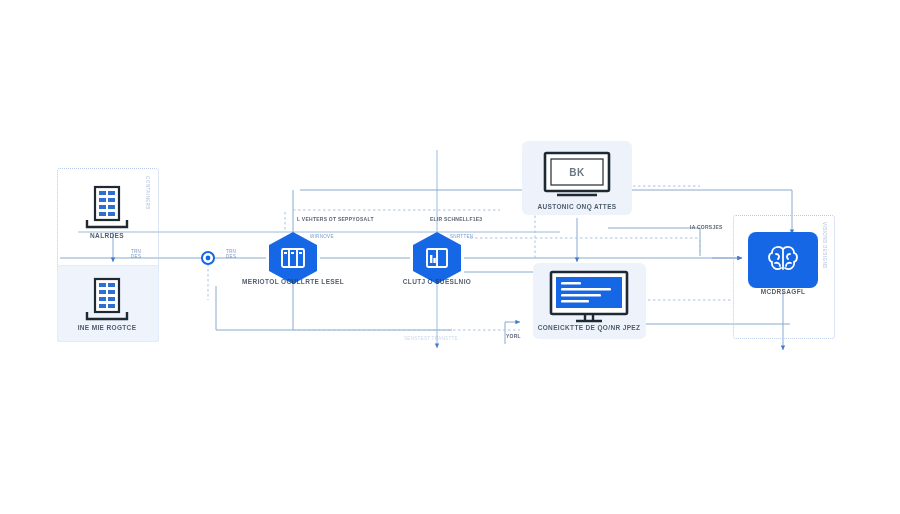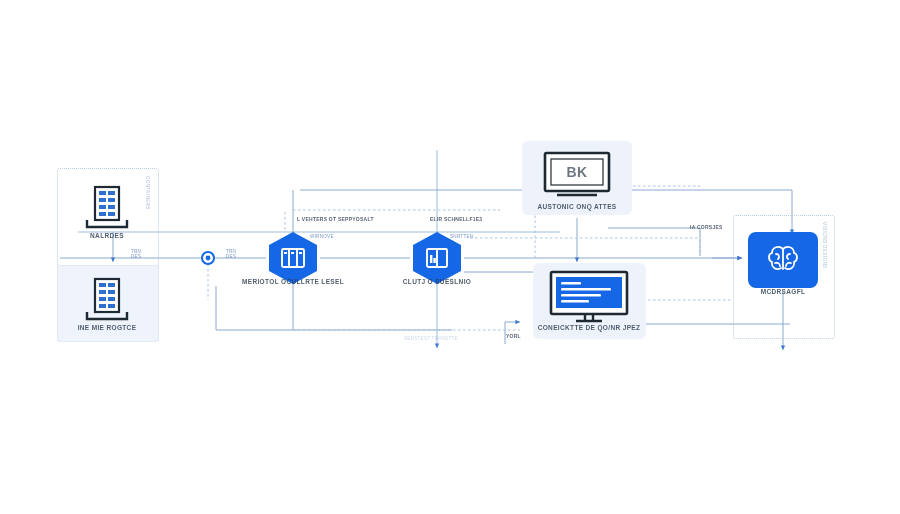--- a/index.html
+++ b/index.html
@@ -64,21 +64,21 @@
   }
 
   
   .hex{position:absolute;}
 
   
   .icon{position:absolute;}
   .screen-text{
     position:absolute;
     color:#3d4a5c;
-    font-size:14px;
+    font-size:10px;
     font-weight:700;
     letter-spacing:.5px;
     transform:translate(-50%,-50%);
     opacity:.75;
   }
 </style>
 </head>
 <body>
 
 <div id="canvas">

